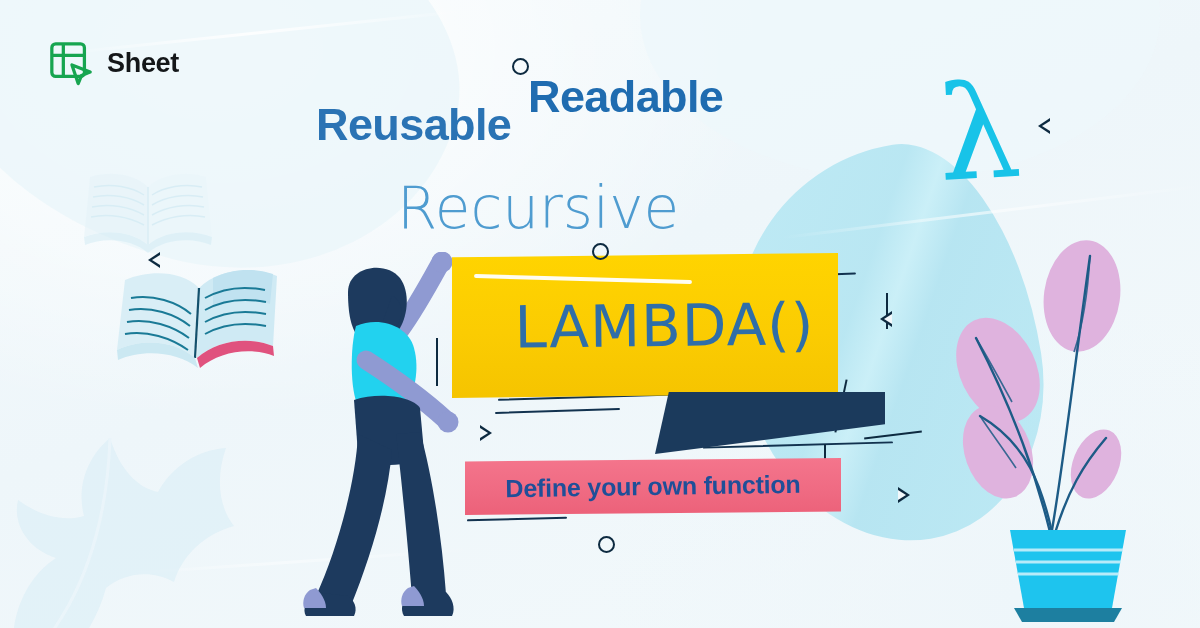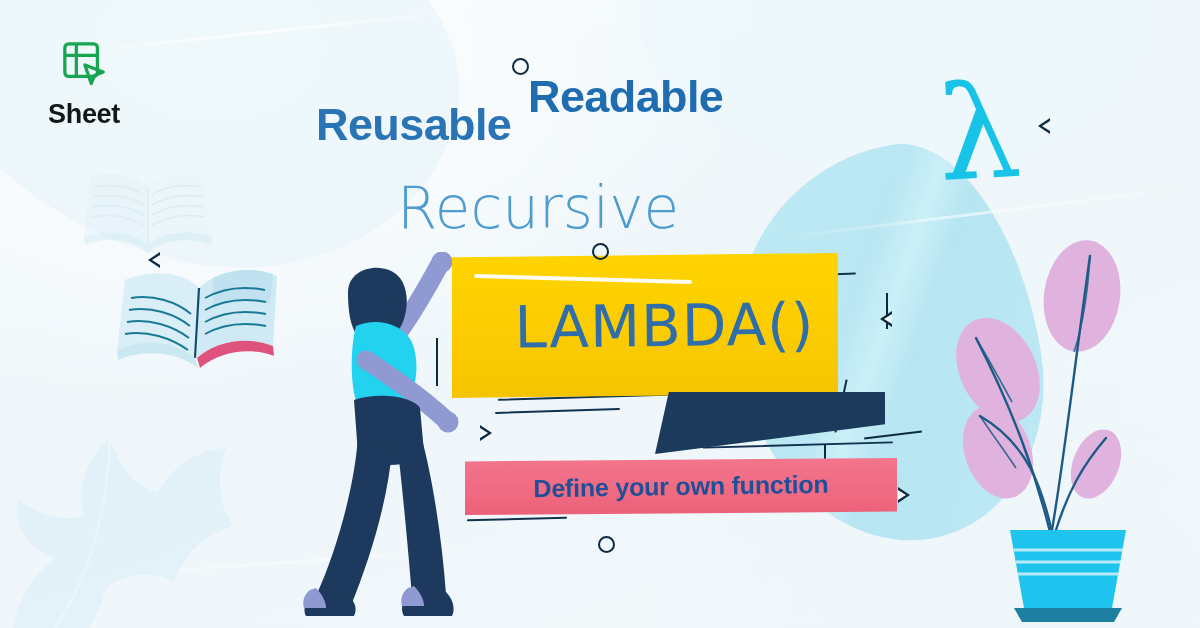--- a/index.html
+++ b/index.html
@@ -39,21 +39,21 @@
   }
   .leaf-ghost{
     position:absolute;left:-40px;top:430px;width:330px;height:270px;opacity:.55;
   }
   .paper-streak{
     position:absolute;background:linear-gradient(90deg,rgba(255,255,255,0) 0%,rgba(255,255,255,.85) 45%,rgba(255,255,255,0) 100%);
     height:3px;pointer-events:none;
   }
 
   
-  .logo{position:absolute;left:48px;top:40px;display:flex;align-items:center;gap:13px;flex-direction:column;}
+  .logo{position:absolute;left:48px;top:40px;display:flex;align-items:center;gap:13px;}
   .logo-mark{width:46px;height:46px;display:block;}
   .logo-text{font-size:27px;font-weight:bold;color:#141719;letter-spacing:-.3px;}
 
   
   .h-readable{
     position:absolute;left:528px;top:71px;
     font-size:45px;font-weight:bold;color:#1f6cb0;letter-spacing:-.6px;
   }
   .h-reusable{
     position:absolute;left:316px;top:99px;
@@ -91,21 +91,21 @@
     font-family:"DejaVu Sans",sans-serif;
     transform:rotate(-.6deg);
   }
   .ribbon-tail{
     position:absolute;left:655px;top:392px;width:230px;height:62px;
     background:#1b3a5c;
     clip-path:polygon(6% 0%,100% 0%,100% 52%,0% 100%);
   }
 
   
-  .banner-pink-wrap{position:absolute;left:465px;top:458px;width:432px;height:57px;text-decoration:underline;}
+  .banner-pink-wrap{position:absolute;left:465px;top:458px;width:376px;height:57px;text-decoration:underline;}
   .banner-pink{
     position:absolute;inset:0;
     background:linear-gradient(180deg,#f4758c 0%,#ef6a82 60%,#ec6179 100%);
     clip-path:polygon(0% 6%,100% 0%,100% 94%,0% 100%);
   }
   .pink-label{
     position:absolute;inset:0;display:flex;align-items:center;justify-content:center;
     font-size:25px;font-weight:bold;color:#1f4f98;letter-spacing:-.2px;
     transform:rotate(-.9deg);
   }

